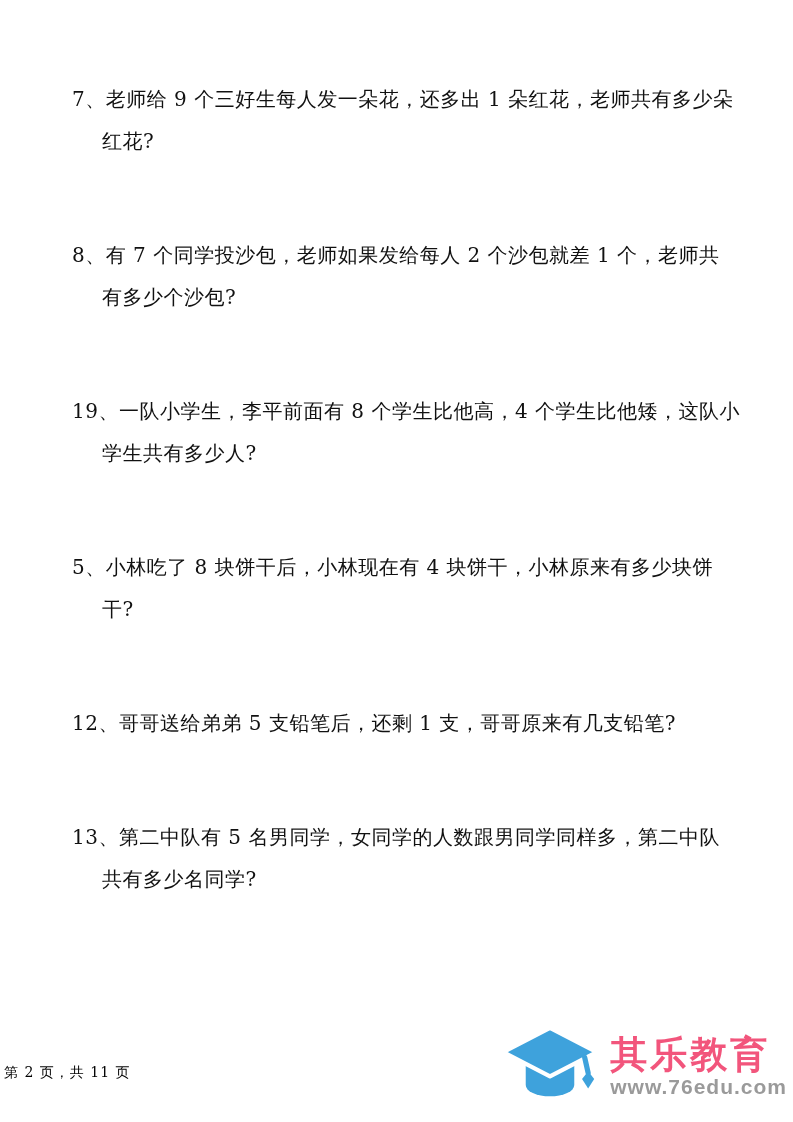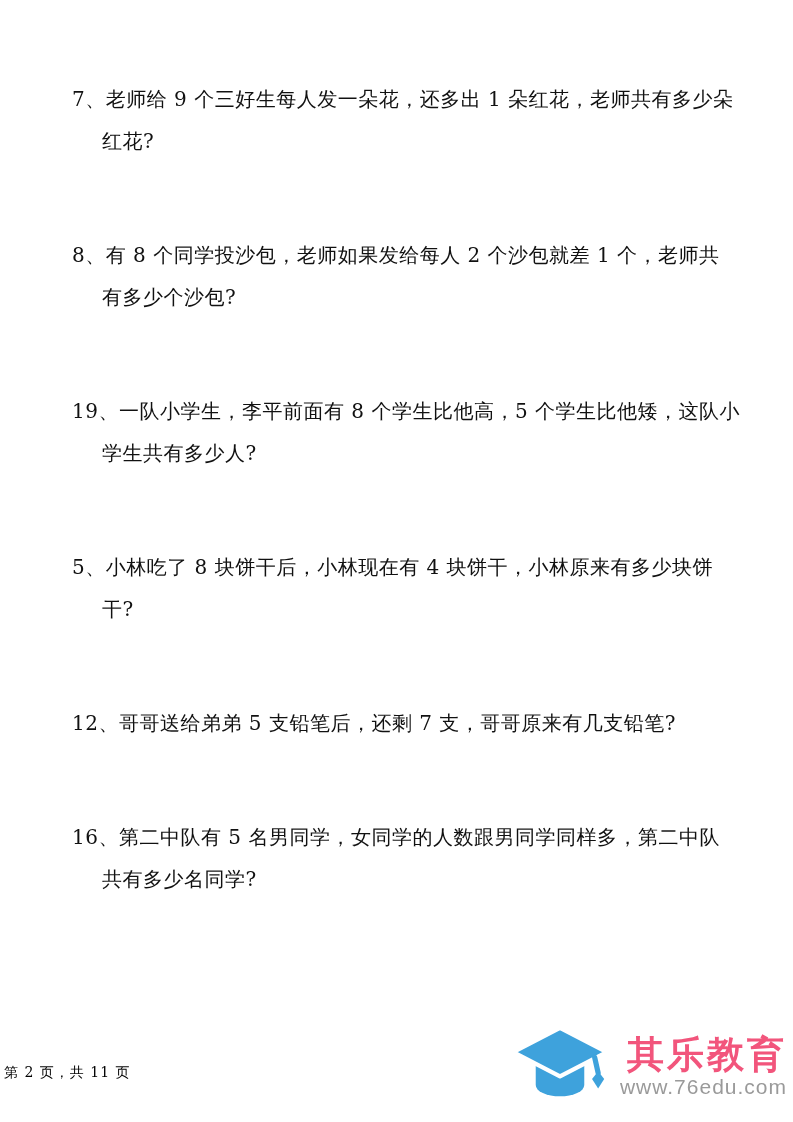--- a/index.html
+++ b/index.html
@@ -43,71 +43,70 @@
     letter-spacing: 1px;
     color: #000000;
   }
   .logo {
     position: absolute;
     right: 6px;
     bottom: 12px;
     display: flex;
     align-items: center;
     gap: 8px;
-    text-align: right;
   }
   .logo-icon { width: 104px; height: 88px; flex: 0 0 auto; }
   .logo-text { display: flex; flex-direction: column; }
   .brand-name {
     font-family: "Liberation Sans", "DejaVu Sans", sans-serif;
     font-weight: bold;
     font-size: 37px;
     line-height: 40px;
     letter-spacing: 3px;
     color: #F2557C;
   }
   .brand-url {
     font-family: "Liberation Sans", "DejaVu Sans", sans-serif;
-    font-weight: normal;
+    font-weight: bold;
     font-size: 21px;
     line-height: 23px;
     letter-spacing: 1px;
     color: #9a9a9a;
   }
 </style>
 </head>
 <body>
 
 <div class="page">
 
   <div class="content">
 
     <div class="question">
       <span class="q-num">7、</span><span class="q-text">老师给 9 个三好生每人发一朵花，还多出 1 朵红花，老师共有多少朵红花?</span>
     </div>
 
     <div class="question">
-      <span class="q-num">8、</span><span class="q-text">有 8 个同学投沙包，老师如果发给每人 2 个沙包就差 1 个，老师共有多少个沙包?</span>
+      <span class="q-num">8、</span><span class="q-text">有 7 个同学投沙包，老师如果发给每人 2 个沙包就差 1 个，老师共有多少个沙包?</span>
     </div>
 
 
     <div class="question">
-      <span class="q-num">19、</span><span class="q-text">一队小学生，李平前面有 8 个学生比他高，5 个学生比他矮，这队小学生共有多少人?</span>
+      <span class="q-num">19、</span><span class="q-text">一队小学生，李平前面有 8 个学生比他高，4 个学生比他矮，这队小学生共有多少人?</span>
     </div>
 
     <div class="question">
       <span class="q-num">5、</span><span class="q-text">小林吃了 8 块饼干后，小林现在有 4 块饼干，小林原来有多少块饼干?</span>
     </div>
 
     <div class="question">
-      <span class="q-num">12、</span><span class="q-text">哥哥送给弟弟 5 支铅笔后，还剩 7 支，哥哥原来有几支铅笔?</span>
+      <span class="q-num">12、</span><span class="q-text">哥哥送给弟弟 5 支铅笔后，还剩 1 支，哥哥原来有几支铅笔?</span>
     </div>
 
     <div class="question">
-      <span class="q-num">16、</span><span class="q-text">第二中队有 5 名男同学，女同学的人数跟男同学同样多，第二中队共有多少名同学?</span>
+      <span class="q-num">13、</span><span class="q-text">第二中队有 5 名男同学，女同学的人数跟男同学同样多，第二中队共有多少名同学?</span>
     </div>
 
   </div>
 
   <div class="footer">第 2 页，共 11 页</div>
 
   <div class="logo">
     <svg class="logo-icon" viewBox="0 0 120 100" xmlns="http://www.w3.org/2000/svg">
 
       <path d="M 32 40 L 88 40 L 88 72 A 28 13 0 0 1 32 72 Z" fill="#3EA2DC"></path>

